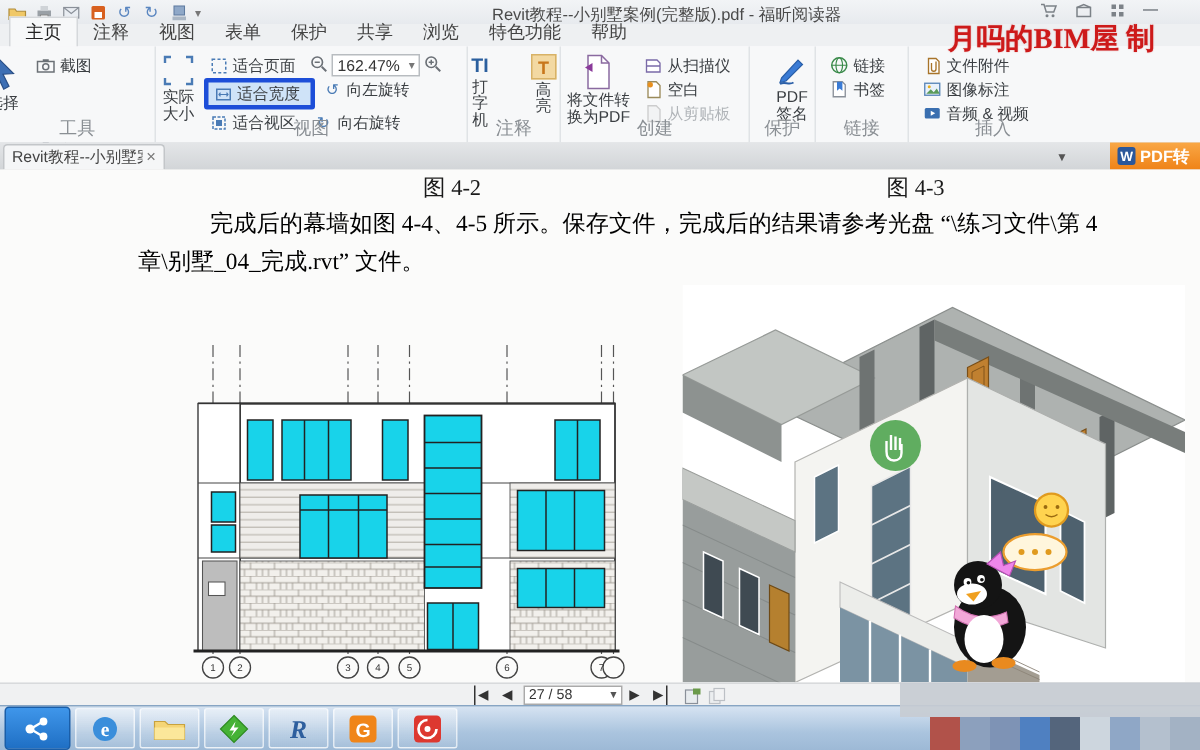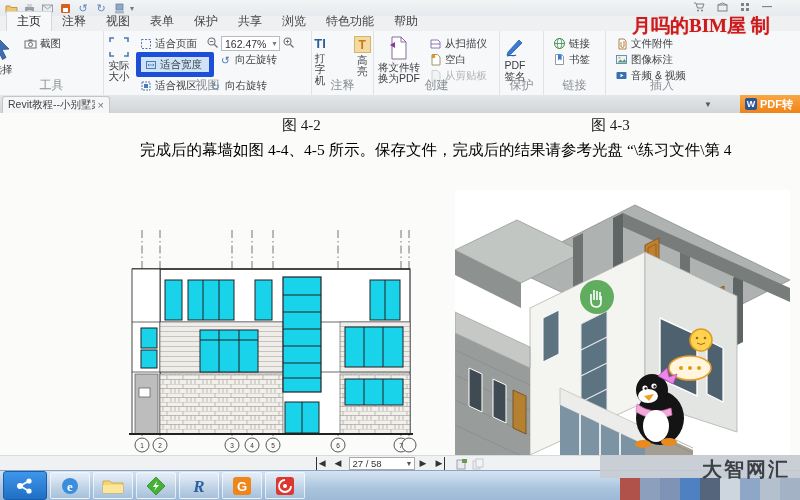--- a/index.html
+++ b/index.html
@@ -30,21 +30,21 @@
   .rgroup{position:relative;height:64px;border-right:1px solid #e0e3e6;box-sizing:border-box;
     padding-top:3px;}
   .glabel{position:absolute;bottom:1px;left:0;right:0;text-align:center;font-size:12px;color:#8a8f94;}
   .gcontent{display:flex;height:48px;align-items:flex-start;}
   .bigbtn{display:flex;flex-direction:column;align-items:center;justify-content:flex-start;
     padding:2px 3px;margin:0 1px;border-radius:2px;}
   .bigbtn .blabel{font-size:10.5px;line-height:11px;color:#3b3f43;text-align:center;margin-top:2px;}
   .smallcol{display:flex;flex-direction:column;justify-content:flex-start;gap:1px;padding-top:2px;}
   .ritem{display:flex;align-items:center;gap:3px;height:15px;padding:0 3px;border-radius:2px;
     font-size:10.5px;color:#3b3f43;white-space:nowrap;}
-  .ritem.hl{background:#cfe3f8;border:5px solid #1d4ed8;}
+  .ritem.hl{background:#cfe3f8;border:3px solid #1d4ed8;}
   .ritem.disabled{color:#b0b4b8;}
   .ic{display:inline-flex;width:13px;height:13px;align-items:center;justify-content:center;flex:none;}
   .caret{font-size:8px;color:#777;}
   .zoombox{display:flex;align-items:center;border:1px solid #b8bcc0;background:#fff;height:13px;
     padding:0 3px;font-size:10.5px;color:#333;gap:6px;}
   .tile-T{width:15px;height:15px;background:#f3d9a2;border:1px solid #d8b266;color:#c8771c;
     font-weight:bold;font-size:12px;display:flex;align-items:center;justify-content:center;}
   .ti-glyph{color:#2b5f9e;font-size:13px;font-weight:bold;letter-spacing:0;}
 
   
@@ -133,20 +133,21 @@
       <span class="qi" style="color:#5a86c0;font-size:11px;">↺</span>
       <span class="qi" style="color:#5a86c0;font-size:11px;">↻</span>
       <span class="qi">
         <svg width="13" height="13">
             <rect x="3" y="2" width="7" height="6" fill="#8fa8c8" stroke="#5f7ba0" stroke-width="0.7"></rect>
             <rect x="2" y="9" width="9" height="2.5" fill="#aab6c4"></rect>
           </svg>
         </span>
       <span class="caret">▾</span>
     </div>
+    <span class="title-text">Revit教程--小别墅案例(完整版).pdf - 福昕阅读器</span>
     <div class="caption-btns">
       <span>
         <svg width="12" height="10">
             <path d="M1 1h2l1.5 5h5l1.5-4H4" fill="none" stroke="#7c8288" stroke-width="1"></path>
             <circle cx="5" cy="8.5" r="1" fill="#7c8288"></circle>
             <circle cx="9" cy="8.5" r="1" fill="#7c8288"></circle>
           </svg></span>
       <span>
         <svg width="11" height="10">
             <rect x="1" y="3" width="9" height="6" fill="none" stroke="#7c8288" stroke-width="1"></rect>
@@ -335,21 +336,21 @@
                 </svg>
               </span>
             <span>从剪贴板</span>
           </div>
         </div>
       </div>
       <div class="glabel">创建</div>
     </div>
 
     <div class="rgroup" style="width:44px;">
-      <div class="gcontent" style="justify-content:flex-start;width:100%;">
+      <div class="gcontent" style="justify-content:flex-end;width:100%;">
         <div class="bigbtn">
           <svg width="22" height="22">
             <path d="M4 16L15 4l3 3L7 18l-4 1z" fill="#3a7bd5" stroke="#2a5fa8" stroke-width="0.8"></path>
               <path d="M3 20c3-2 6 1 9-1" fill="none" stroke="#2a5fa8" stroke-width="1.2"></path>
             </svg>
           <span class="blabel"><span>PDF</span><br><span>签名</span></span>
         </div>
       </div>
       <div class="glabel">保护</div>
     </div>
@@ -424,20 +425,21 @@
       <span class="wsq">W</span>
       <span>PDF转</span>
     </div>
   </div>
 
   <div class="docarea">
     <span class="doc-caption" style="left:243px;">图 4-2</span>
     <span class="doc-caption" style="left:552px;">图 4-3</span>
     <div class="doc-para">
       <div class="l1">完成后的幕墙如图 4-4、4-5 所示。保存文件，完成后的结果请参考光盘 “\练习文件\第 4</div>
+      <div class="l2">章\别墅_04_完成.rvt” 文件。</div>
     </div>
 
     <svg class="drawing" style="left:95px;top:109px;" width="340" height="233" viewBox="0 0 340 233">
       <defs>
         <pattern id="brick" width="16" height="9" patternUnits="userSpaceOnUse">
           <rect width="16" height="9" fill="#f2f0ec"></rect>
           <path d="M0 0h16M0 4.5h16M8 0v4.5M0 4.5v4.5M16 4.5v4.5M4 4.5v4.5M12 4.5v4.5" stroke="#9a958c" stroke-width="0.6" fill="none"></path>
         </pattern>
         <pattern id="siding" width="8" height="5" patternUnits="userSpaceOnUse">
           <rect width="8" height="5" fill="#efedea"></rect>
@@ -651,21 +653,20 @@
     <div class="tb-app">
       <svg width="20" height="20">
         <rect x="1" y="1" width="18" height="18" rx="3" fill="#dd3830"></rect>
           <path d="M10 4a6 6 0 106 6" fill="none" stroke="#fff" stroke-width="1.8"></path>
           <circle cx="10" cy="10" r="2" fill="#fff"></circle>
         </svg>
     </div>
   </div>
 
   <div class="wm-band"></div>
-  <div class="wm-dark">大智网汇</div>
   <div class="tray-mosaic">
     <div style="background:#b1524a"></div>
       <div style="background:#8ca0bd"></div>
       <div style="background:#7e93b5"></div>
     <div style="background:#4f80c1"></div>
       <div style="background:#54657c"></div>
       <div style="background:#cdd6de"></div>
     <div style="background:#8fa7c6"></div>
       <div style="background:#b4c0ce"></div>
       <div style="background:#a3b2c4"></div>

